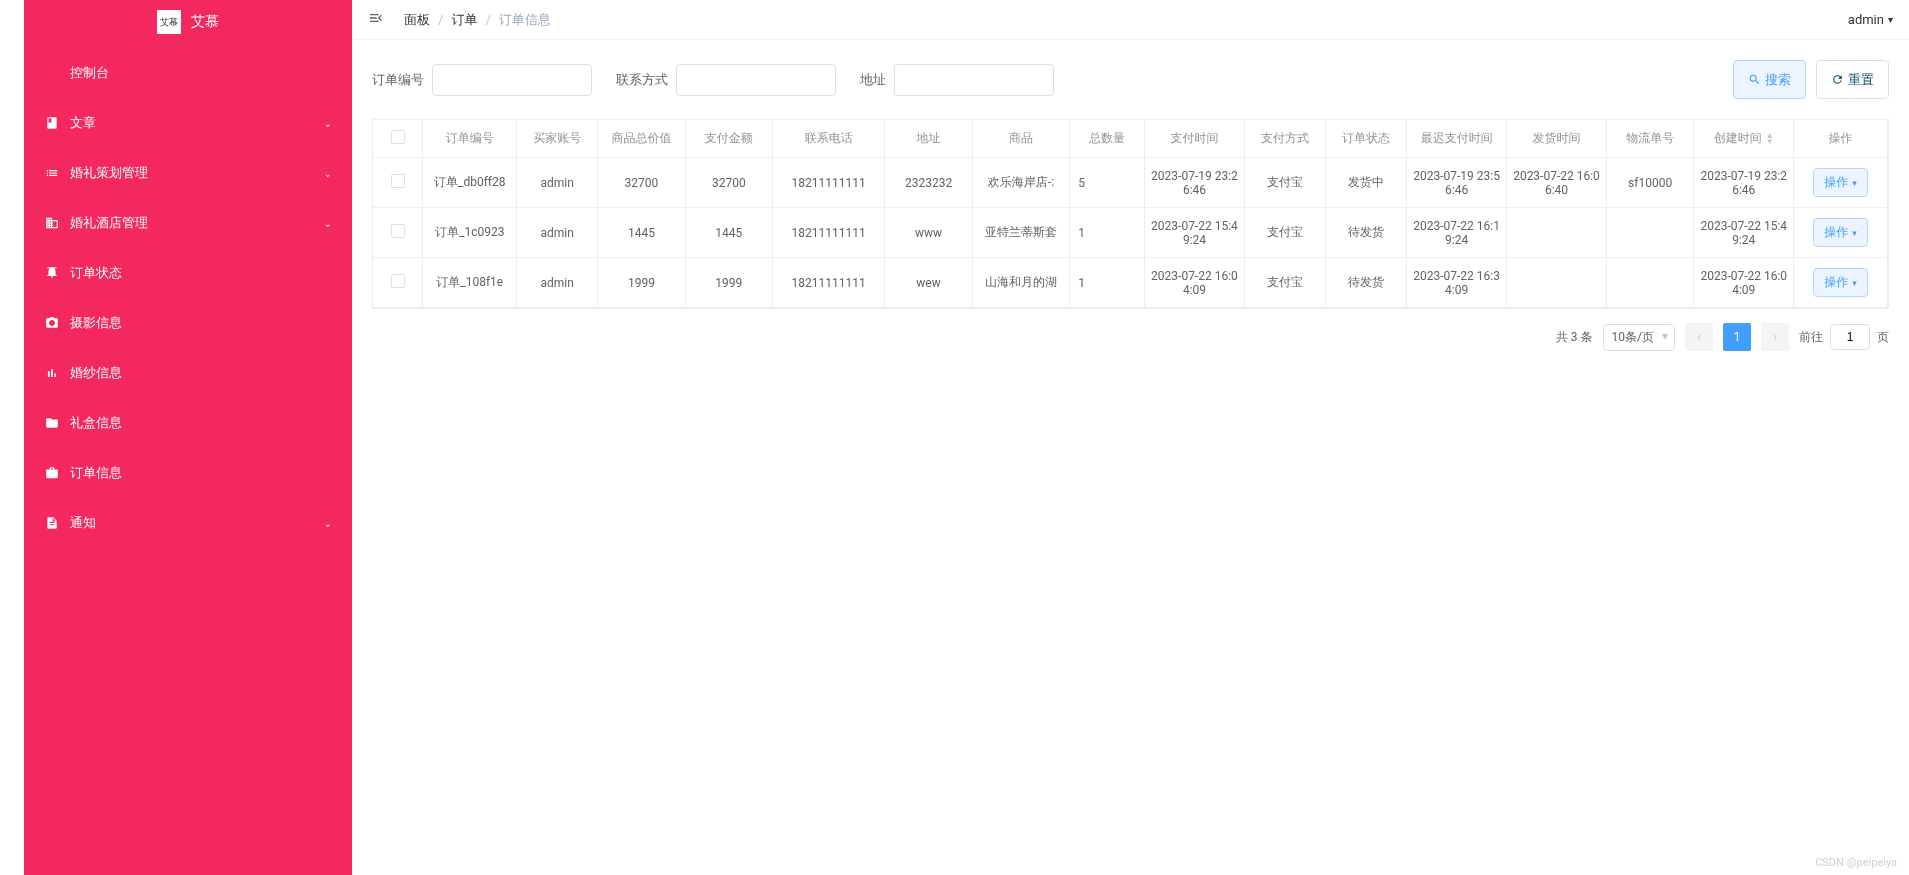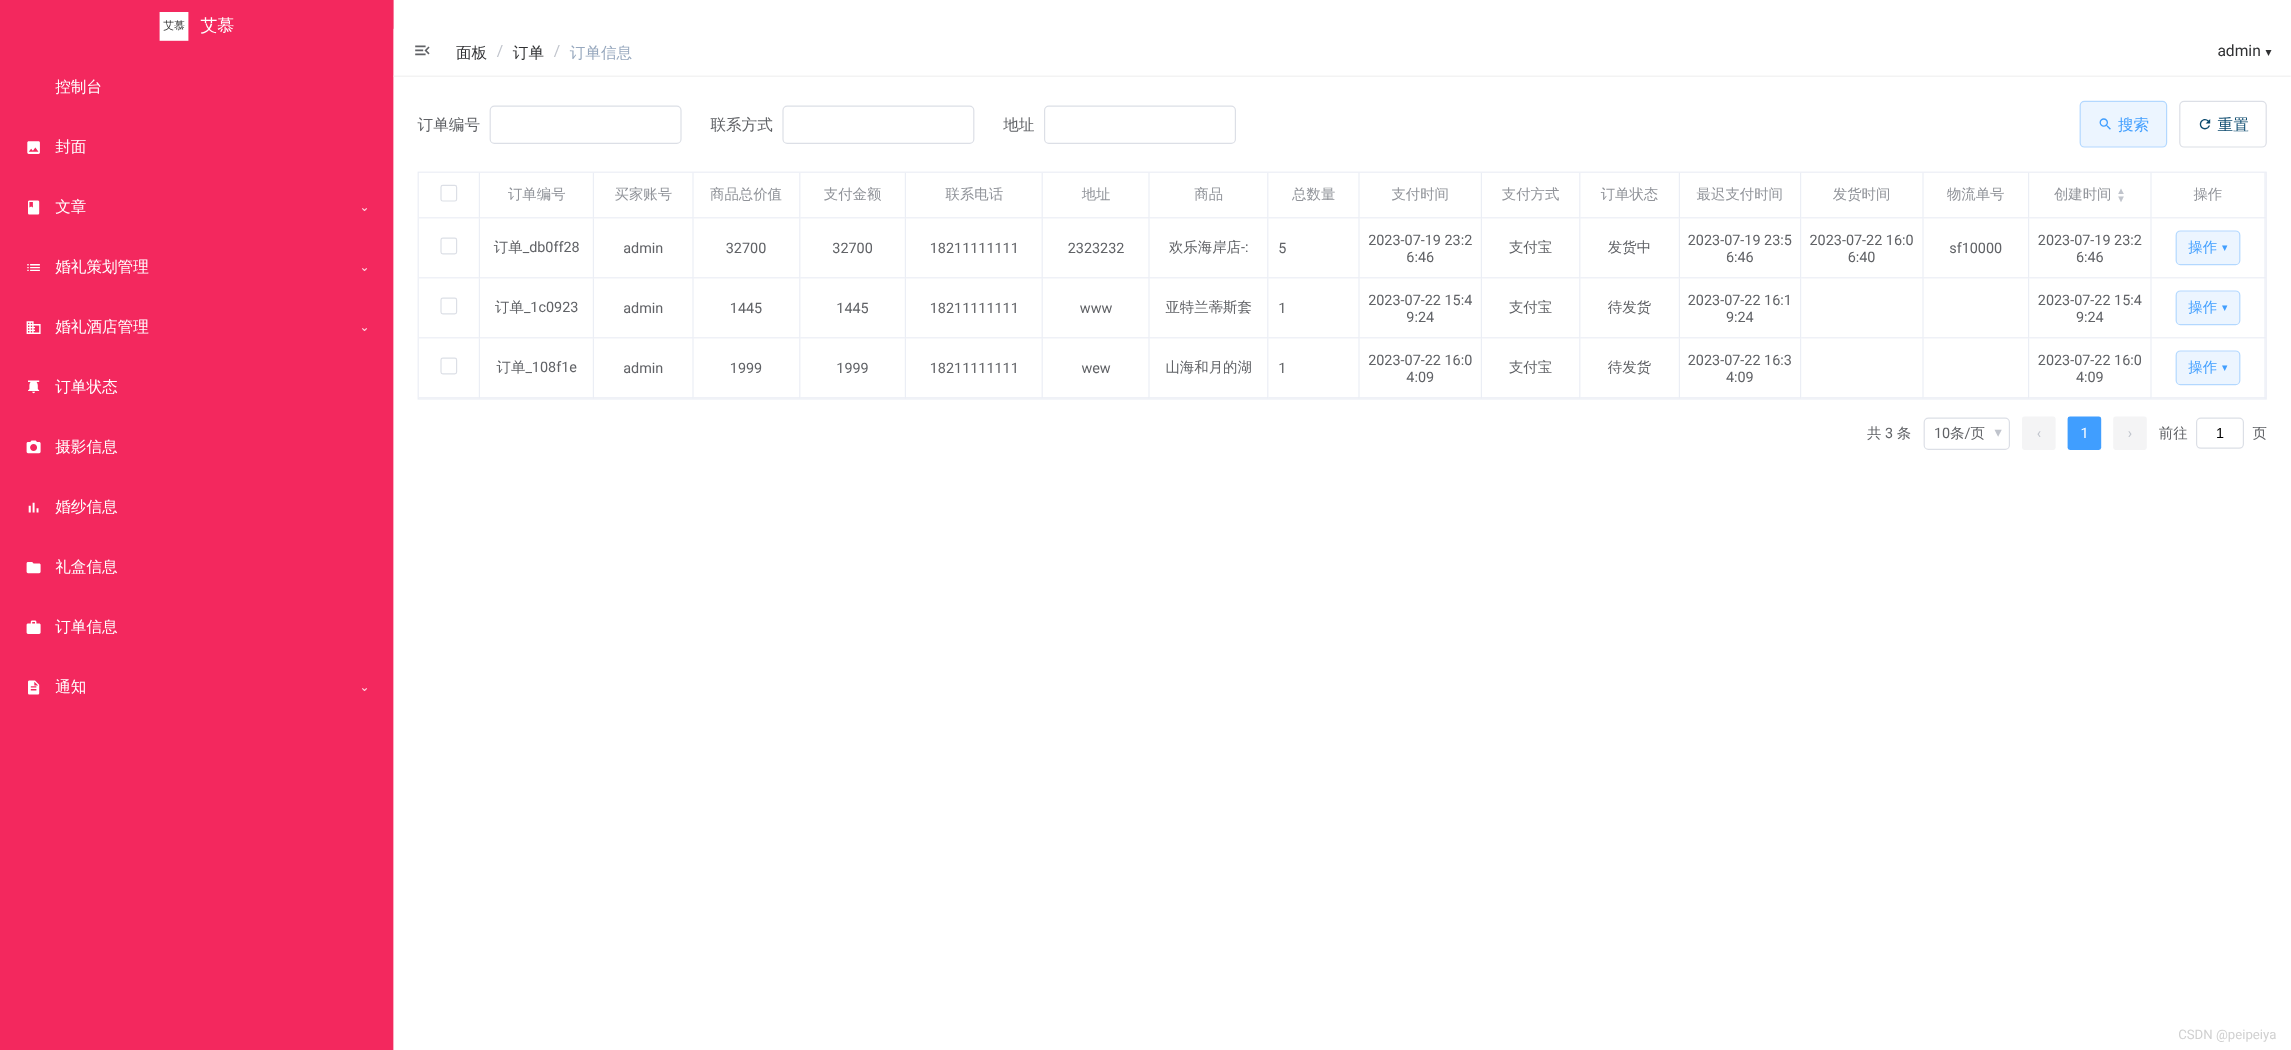--- a/index.html
+++ b/index.html
@@ -1,30 +1,30 @@
 <!DOCTYPE html>
 <html><head>
   <meta charset="utf-8">
   <style>
     * { box-sizing: border-box; margin: 0; padding: 0; }
     body { font-family: -apple-system, BlinkMacSystemFont, "Segoe UI", Roboto, "Helvetica Neue", Arial, sans-serif; font-size: 13px; color: #606266; background: #fff; }
     .layout { display: flex; min-height: 100vh; }
     
     
-    .sidebar { width: 328px; background: #f3285e; color: #fff; flex-shrink: 0; }
+    .sidebar { width: 328px; background: #f3285e; color: #fff; flex-shrink: 0; margin-left: 24px; }
     .logo-area { display: flex; align-items: center; justify-content: center; padding: 10px 0; gap: 10px; }
     .logo-box { width: 24px; height: 24px; background: #fff; color: #333; font-size: 9px; display: flex; align-items: center; justify-content: center; text-align: center; line-height: 1; }
     .logo-text { font-size: 14px; }
     .menu { padding-top: 4px; }
     .menu-item { display: flex; align-items: center; padding: 16px 20px; cursor: pointer; font-size: 13px; position: relative; }
     .menu-item .icon { width: 16px; height: 16px; margin-right: 10px; display: inline-flex; align-items: center; justify-content: center; }
     .menu-item .arrow { margin-left: auto; font-size: 10px; opacity: 0.8; }
     
     
-    .main { flex: 1; display: flex; flex-direction: column; background: #fff; margin-top: 24px; }
+    .main { flex: 1; display: flex; flex-direction: column; background: #fff; }
     .header { height: 40px; display: flex; align-items: center; padding: 0 16px; border-bottom: 1px solid #f0f0f0; }
     .collapse-btn { margin-right: 20px; cursor: pointer; }
     .breadcrumb { display: flex; align-items: center; gap: 8px; font-size: 13px; }
     .breadcrumb .sep { color: #c0c4cc; }
     .breadcrumb .current { color: #97a8be; }
     .breadcrumb .link { color: #303133; }
     .user-area { margin-left: auto; display: flex; align-items: center; gap: 4px; cursor: pointer; font-size: 13px; color: #303133; }
     .user-area .caret { font-size: 10px; }
     
     .content { padding: 20px; }
@@ -70,28 +70,20 @@
     <div class="logo-area">
       <div class="logo-box">艾慕</div>
       <span class="logo-text">艾慕</span>
     </div>
     <nav class="menu">
 
       <div id="menu-container">
           <div class="menu-item">
             <span class="icon"></span>
             <span>控制台</span>
-          </div>
-          <div class="menu-item">
-            <span class="icon">
-              <svg width="14" height="14" viewBox="0 0 24 24">
-                <path d="M21 19V5c0-1.1-.9-2-2-2H5c-1.1 0-2 .9-2 2v14c0 1.1.9 2 2 2h14c1.1 0 2-.9 2-2zM8.5 13.5l2.5 3.01L14.5 12l4.5 6H5l3.5-4.5z"></path>
-              </svg>
-            </span>
-            <span>封面</span>
           </div>
           <div class="menu-item">
             <span class="icon">
               <svg width="14" height="14" viewBox="0 0 24 24">
                 <path d="M18 2H6c-1.1 0-2 .9-2 2v16c0 1.1.9 2 2 2h12c1.1 0 2-.9 2-2V4c0-1.1-.9-2-2-2zM6 4h5v8l-2.5-1.5L6 12V4z"></path>
               </svg>
             </span>
             <span>文章</span>
             <span class="arrow">⌄</span>
           </div>

